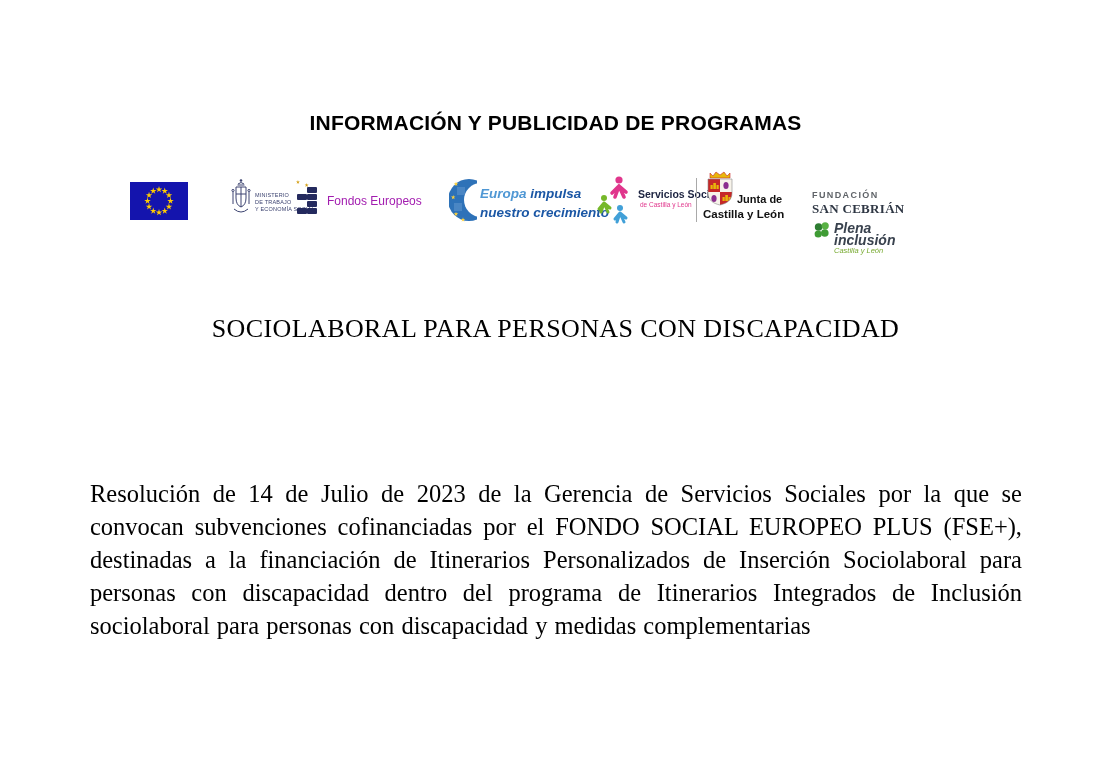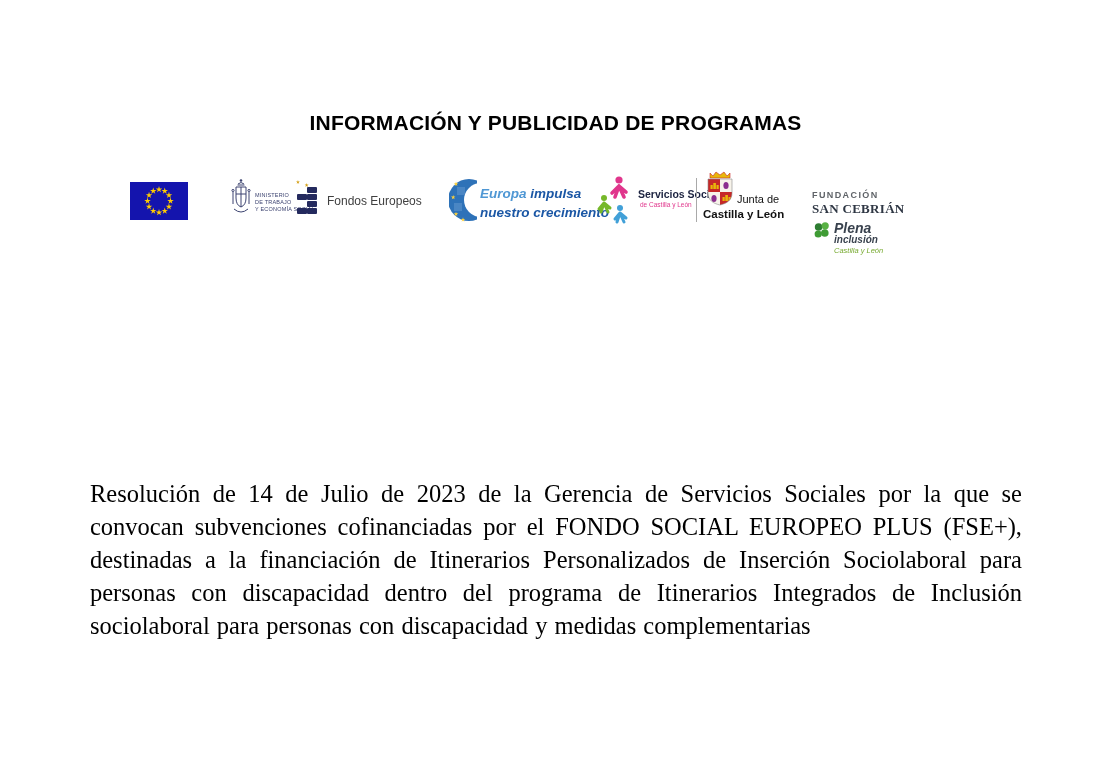--- a/index.html
+++ b/index.html
@@ -15,47 +15,47 @@
   .logos-row{position:absolute;top:0;left:0;width:100%;height:0;}
   .logo{position:absolute;}
   
   .logo-eu{left:130px;top:182px;}
   
   .logo-ministry{left:231px;top:177px;display:flex;align-items:center;gap:4px;}
   .ministry-text{display:flex;flex-direction:column;font-family:"Liberation Sans",sans-serif;
     font-size:5.5px;line-height:7px;color:#3c4370;letter-spacing:0.2px;}
   
   .logo-fondos{left:293px;top:179px;display:flex;align-items:center;gap:6px;}
-  .fondos-label{font-family:"Liberation Sans",sans-serif;font-size:12px;color:#404040;}
+  .fondos-label{font-family:"Liberation Sans",sans-serif;font-size:12px;color:#a21caf;}
   
   .logo-europa{left:449px;top:177px;display:flex;gap:3px;}
   .europa-text{margin-top:7px;font-family:"Liberation Sans",sans-serif;font-style:italic;
     font-weight:bold;font-size:13.5px;line-height:19px;white-space:nowrap;}
   .europa-light{color:#4f97d4;}
   .europa-dark{color:#1b57a5;}
   
   .logo-servicios{left:596px;top:174px;display:flex;gap:4px;}
   .servicios-text{margin-top:14px;font-family:"Liberation Sans",sans-serif;white-space:nowrap;}
   .servicios-label{display:block;font-size:10.5px;font-weight:bold;color:#1c2340;}
   .servicios-sub{display:block;font-size:6.5px;color:#e0368c;margin-top:1px;margin-left:2px;}
   
   .logo-divider{left:696px;top:178px;width:1px;height:44px;background:#a9a9a9;}
   
   .logo-junta{left:703px;top:170px;width:70px;font-family:"Liberation Sans",sans-serif;}
   .junta-shield{position:absolute;left:2px;top:0;}
-  .junta-line1{position:absolute;left:34px;top:23px;font-size:11px;font-weight:normal;color:#111;white-space:nowrap;}
+  .junta-line1{position:absolute;left:34px;top:23px;font-size:11px;font-weight:bold;color:#111;white-space:nowrap;}
   .junta-line2{position:absolute;left:0px;top:38px;font-size:11.5px;font-weight:bold;color:#111;white-space:nowrap;}
   
   .logo-fundacion{left:812px;top:170px;font-family:"Liberation Sans",sans-serif;width:100px;margin-top:20px;}
   .fundacion-line1{display:block;font-size:9px;font-weight:600;color:#5f6368;letter-spacing:1.4px;}
   .fundacion-line2{display:block;font-size:13px;font-weight:bold;color:#2f3744;letter-spacing:0.3px;margin-top:1px;font-family:Liberation Serif, serif;}
   .plena-row{display:flex;gap:4px;margin-top:5px;margin-left:2px;font-style:italic;}
   .plena-texts{display:flex;flex-direction:column;}
   .plena-word{font-size:14px;font-weight:bold;color:#39424e;line-height:13px;}
-  .plena-inclusion{font-size:10px;font-weight:bold;color:#39424e;line-height:10px;}
+  .plena-inclusion{font-size:14px;font-weight:bold;color:#39424e;line-height:10px;}
   .plena-region{font-size:7.5px;color:#76a92f;line-height:10px;margin-top:1px;}
   
   .doc-title{
     position:absolute;top:309px;left:0;width:100%;margin:0;
     text-align:center;font-weight:normal;font-size:26px;line-height:39px;letter-spacing:0.4px;
   }
   .doc-title .line{display:block;}
   
   .doc-body{
     position:absolute;top:477px;left:90px;width:932px;margin:0;
@@ -226,17 +226,18 @@
           <span class="plena-word">Plena</span>
           <span class="plena-inclusion">inclusión</span>
           <span class="plena-region">Castilla y León</span>
         </div>
       </div>
     </div>
 
   </div>
 
   <h2 class="doc-title">
+    <span class="line">SOCIOLABORAL PARA PERSONAS CON DISCAPACIDAD</span>
   </h2>
 
   <p class="doc-body">Resolución de 14 de Julio de 2023 de la Gerencia de Servicios Sociales por la que se convocan subvenciones cofinanciadas por el FONDO SOCIAL EUROPEO PLUS (FSE+), destinadas a la financiación de Itinerarios Personalizados de Inserción Sociolaboral para personas con discapacidad dentro del programa de Itinerarios Integrados de Inclusión sociolaboral para personas con discapacidad y medidas complementarias</p>
 
 </div>
 
 </body></html>

